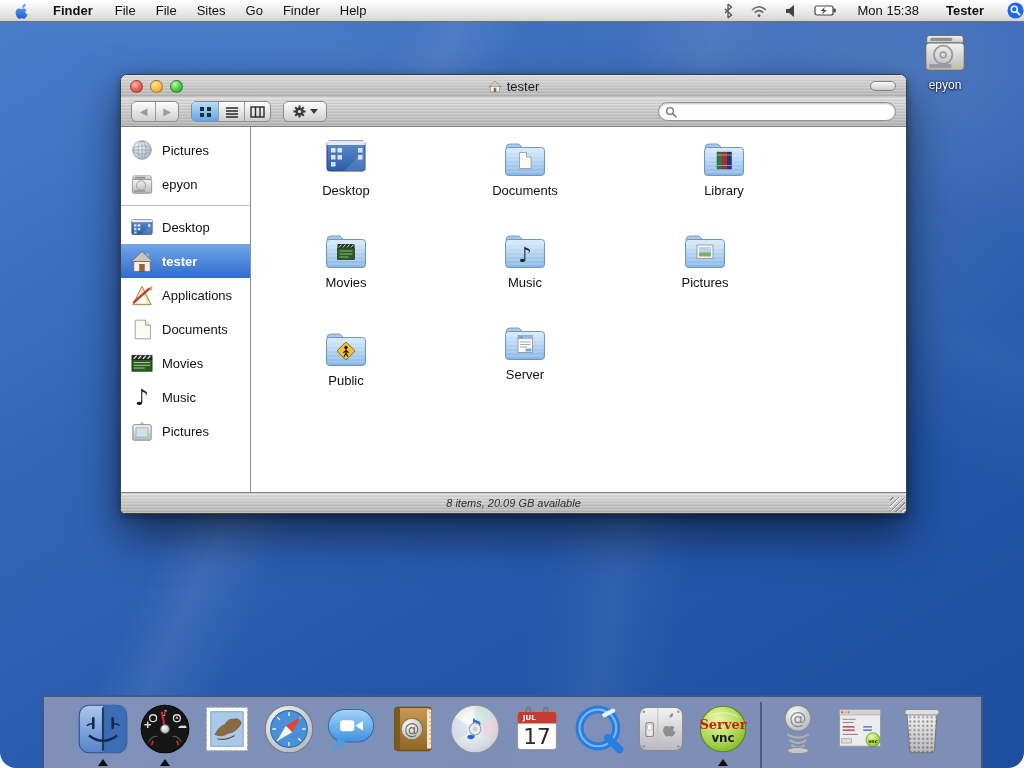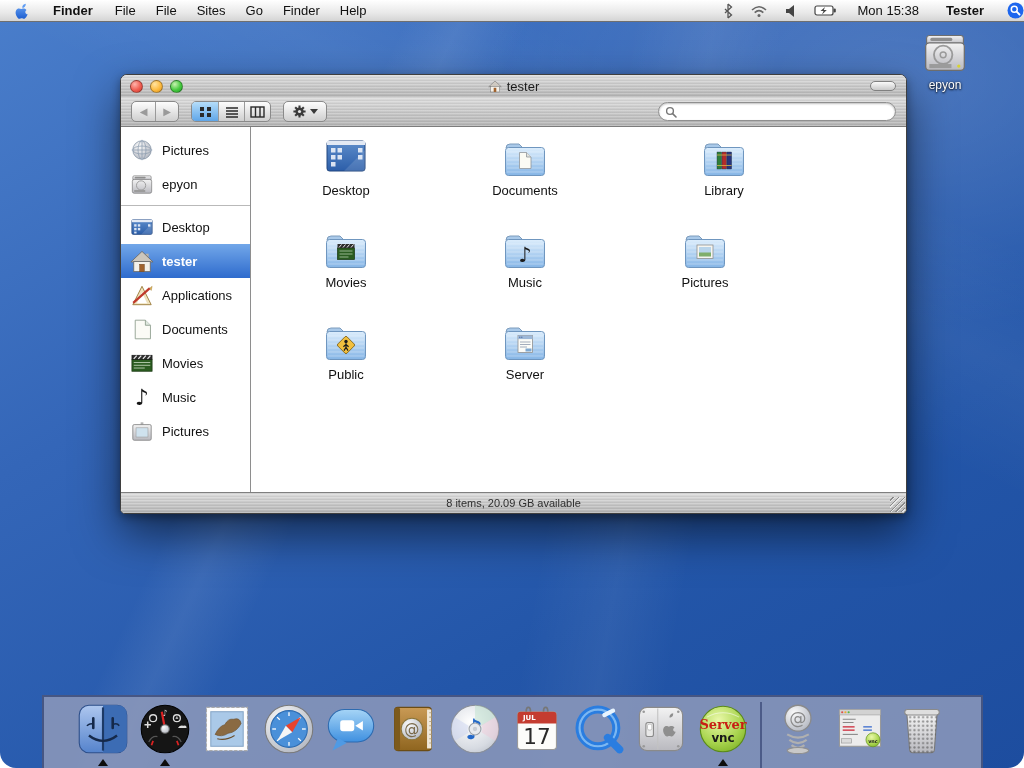--- a/index.html
+++ b/index.html
@@ -91,21 +91,21 @@
   .sb-item .sb-icon { width:26px; height:26px; flex:none; display:flex; align-items:center; justify-content:center; }
   .sb-item.selected { background:linear-gradient(#72a7e9, #2e6bcd); color:#fff; font-weight:bold; }
   .sb-divider { height:1px; background:#b9b9b9; margin:4px 0; }
 
   #main-area { flex:1; position:relative; background:#fff; }
   .fi-cell { position:absolute; width:122px; text-align:center; }
   .fi-cell .fi-label { margin-top:2px; font-size:13px; color:#111; }
 
   #statusbar {
     height:21px; border-top:1px solid #7f7f7f; flex:none; position:relative;
-    display:flex; align-items:center; justify-content:center; font-size:11px; color:#2e2e2e;
+    display:flex; align-items:center; justify-content:center; font-size:11px; color:#2e2e2e;font-style:italic;
   }
   #resize-grip {
     position:absolute; right:1px; bottom:1px; width:15px; height:15px;
     background:repeating-linear-gradient(135deg, transparent 0 2px, #8a8a8a 2px 3px, #e8e8e8 3px 4px);
   }
 
   
   #dock {
     position:absolute; left:42px; bottom:0; width:941px; height:73px;
     background:rgba(139,151,186,.88);
@@ -495,21 +495,21 @@
             <path d="M5 13 q0-4 4-4 h9 l4 4 z" fill="#a9c9e9" stroke="#7d9cbd"></path>
             <rect x="4.5" y="12.5" width="39" height="28" rx="3" fill="url(#gFolder)" stroke="#6f96bf"></rect>
             <path d="M6 17 h36 M6 21 h36 M6 25 h36 M6 29 h36 M6 33 h36 M6 37 h36" stroke="#fff" opacity=".3"></path>
             <rect x="16" y="18" width="16" height="13.5" fill="#f5f5f0" stroke="#8f8f8f" stroke-width=".8"></rect>
             <rect x="18" y="20" width="12" height="6" fill="#b8d4ea"></rect>
             <rect x="18" y="25.5" width="12" height="4" fill="#7fae6a"></rect>
           </svg>
           <div class="fi-label">Pictures</div>
         </div>
 
-        <div class="fi-cell" style="left:34px; top:192px">
+        <div class="fi-cell" style="left:34px; top:198px">
           <svg width="48" height="46" viewBox="0 0 48 46" style="margin:0 auto">
             <path d="M5 13 q0-4 4-4 h9 l4 4 z" fill="#a9c9e9" stroke="#7d9cbd"></path>
             <rect x="4.5" y="12.5" width="39" height="28" rx="3" fill="url(#gFolder)" stroke="#6f96bf"></rect>
             <path d="M6 17 h36 M6 21 h36 M6 25 h36 M6 29 h36 M6 33 h36 M6 37 h36" stroke="#fff" opacity=".3"></path>
             <g transform="rotate(45 24 26)">
               <rect x="17.5" y="19.5" width="13" height="13" rx="1.5" fill="#f2c03e" stroke="#7a5c14" stroke-width=".8"></rect>
             </g>
             <circle cx="24" cy="22.5" r="1.7" fill="#1c1c1c"></circle>
             <path d="M24 24.2 v4 M24 25.5 l-2.6 2.2 M24 25.5 l2.6 2.2 M24 28.2 l-2 3.4 M24 28.2 l2 3.4" stroke="#1c1c1c" stroke-width="1.2" fill="none"></path>
           </svg>

